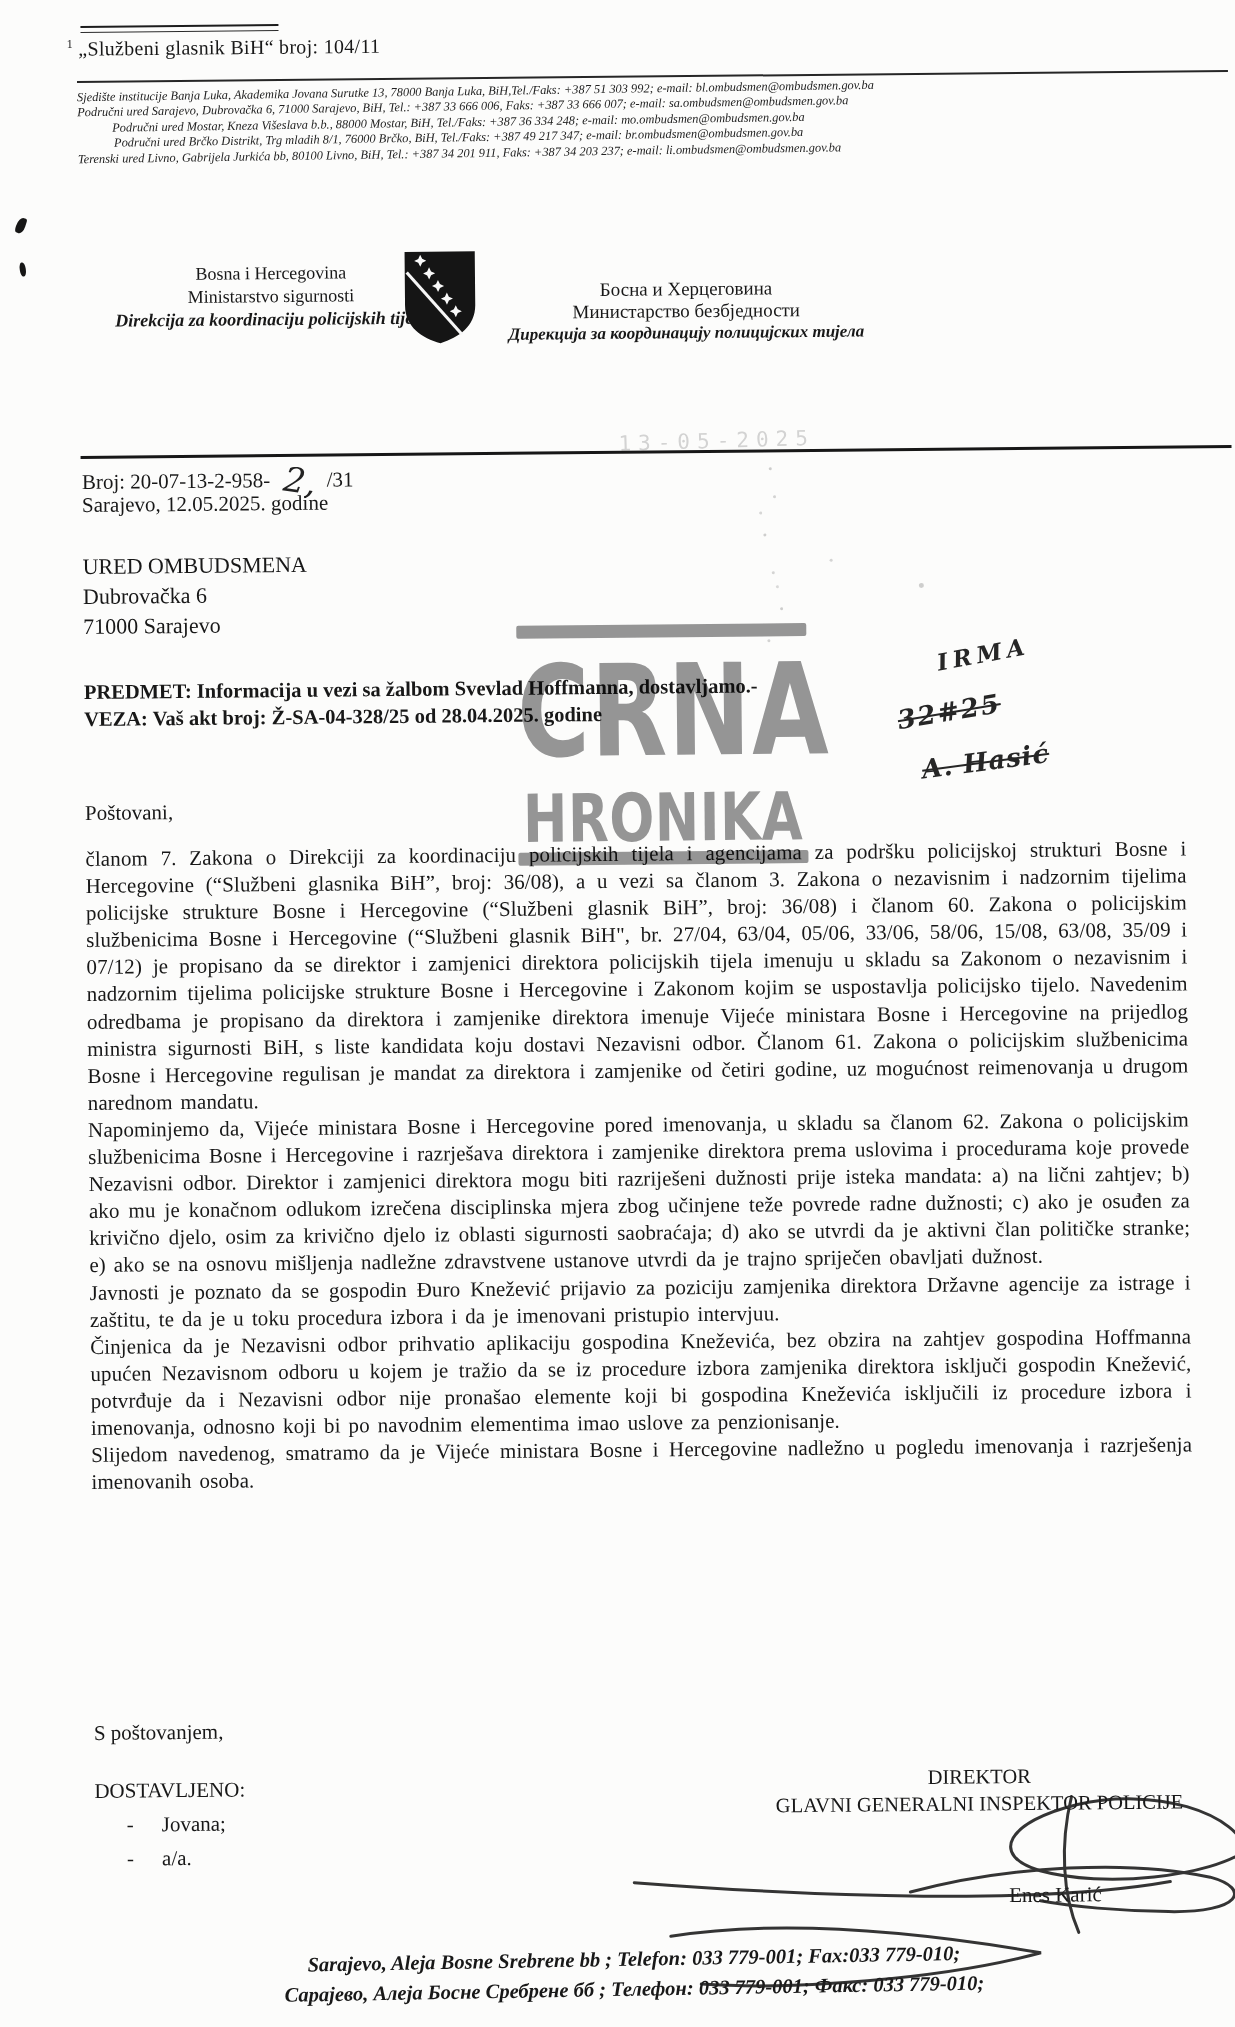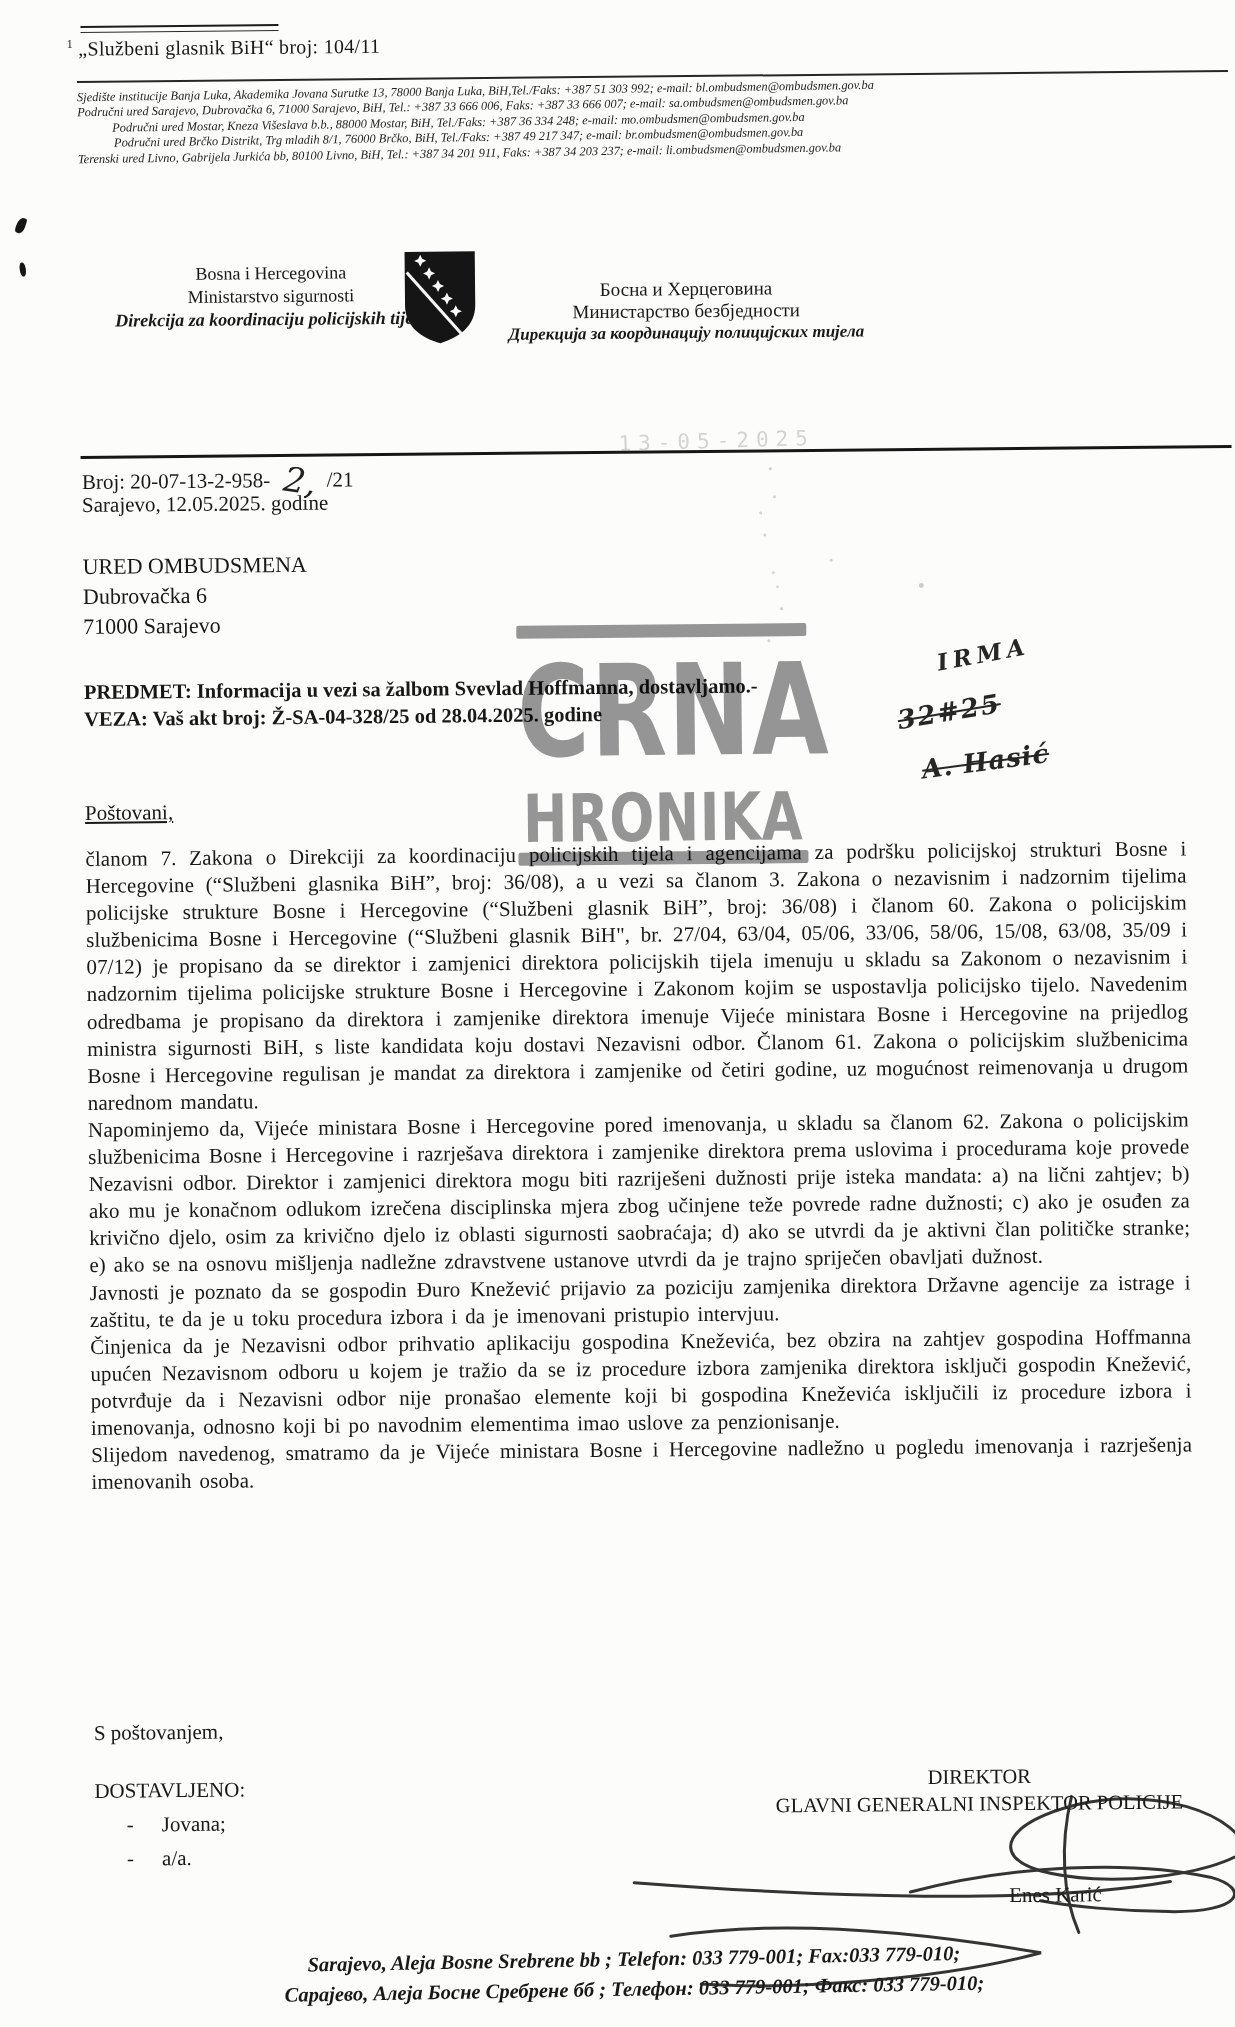--- a/index.html
+++ b/index.html
@@ -87,21 +87,21 @@
   .wm-bar{height:13px;background:#8d8d8d;border-radius:2px;}
   .wm-crna{font-size:99px;line-height:1.0;letter-spacing:1px;
     transform:scaleY(1.28);transform-origin:top;margin-top:10px;
     text-shadow:0 0 1px #fdfdfd;}
   .wm-hronika{font-size:53px;line-height:1.0;letter-spacing:0.5px;
     transform:scaleY(1.25);transform-origin:top;margin-top:38px;
     text-shadow:0 0 1px #fdfdfd;}
   .wm-gap{margin-top:14px;}
 
   
-  .salutation{left:85px;top:797px;font-size:21px;text-decoration:underline;}
+  .salutation{left:85px;top:797px;font-size:21px;}
   .bodytext{left:85px;top:842px;width:1101px;font-size:21px;
     line-height:27.1px;text-align:justify;word-spacing:2.6px;
     letter-spacing:0.1px;}
   .bodytext p{margin:0;}
 
   
   .regards{left:85px;top:1717px;font-size:21px;}
   .dostavljeno{left:85px;top:1772px;font-size:21px;line-height:30px;}
   .dist-item{display:flex;gap:28px;margin-top:4px;padding-left:32px;}
   .signer{left:700px;top:1768px;width:540px;text-align:center;
@@ -159,21 +159,21 @@
     </div>
 
     <div class="abs lh-right">
       <div>Босна и Херцеговина</div>
       <div>Министарство безбједности</div>
       <div class="l3">Дирекција за координацију полицијских тијела</div>
     </div>
 
     <div class="abs main-rule"></div>
     <div class="abs broj-line">
-      <span>Broj: 20-07-13-2-958-</span><span class="hand-2">2,</span><span>/21</span>
+      <span>Broj: 20-07-13-2-958-</span><span class="hand-2">2,</span><span>/31</span>
     </div>
     <div class="abs date-line">Sarajevo, 12.05.2025. godine</div>
     <div class="abs stamp-faint">13-05-2025</div>
     <div class="abs stamp-specks"></div>
 
     <div class="abs addressee">
       <div>URED OMBUDSMENA</div>
       <div>Dubrovačka 6</div>
       <div>71000 Sarajevo</div>
     </div>

